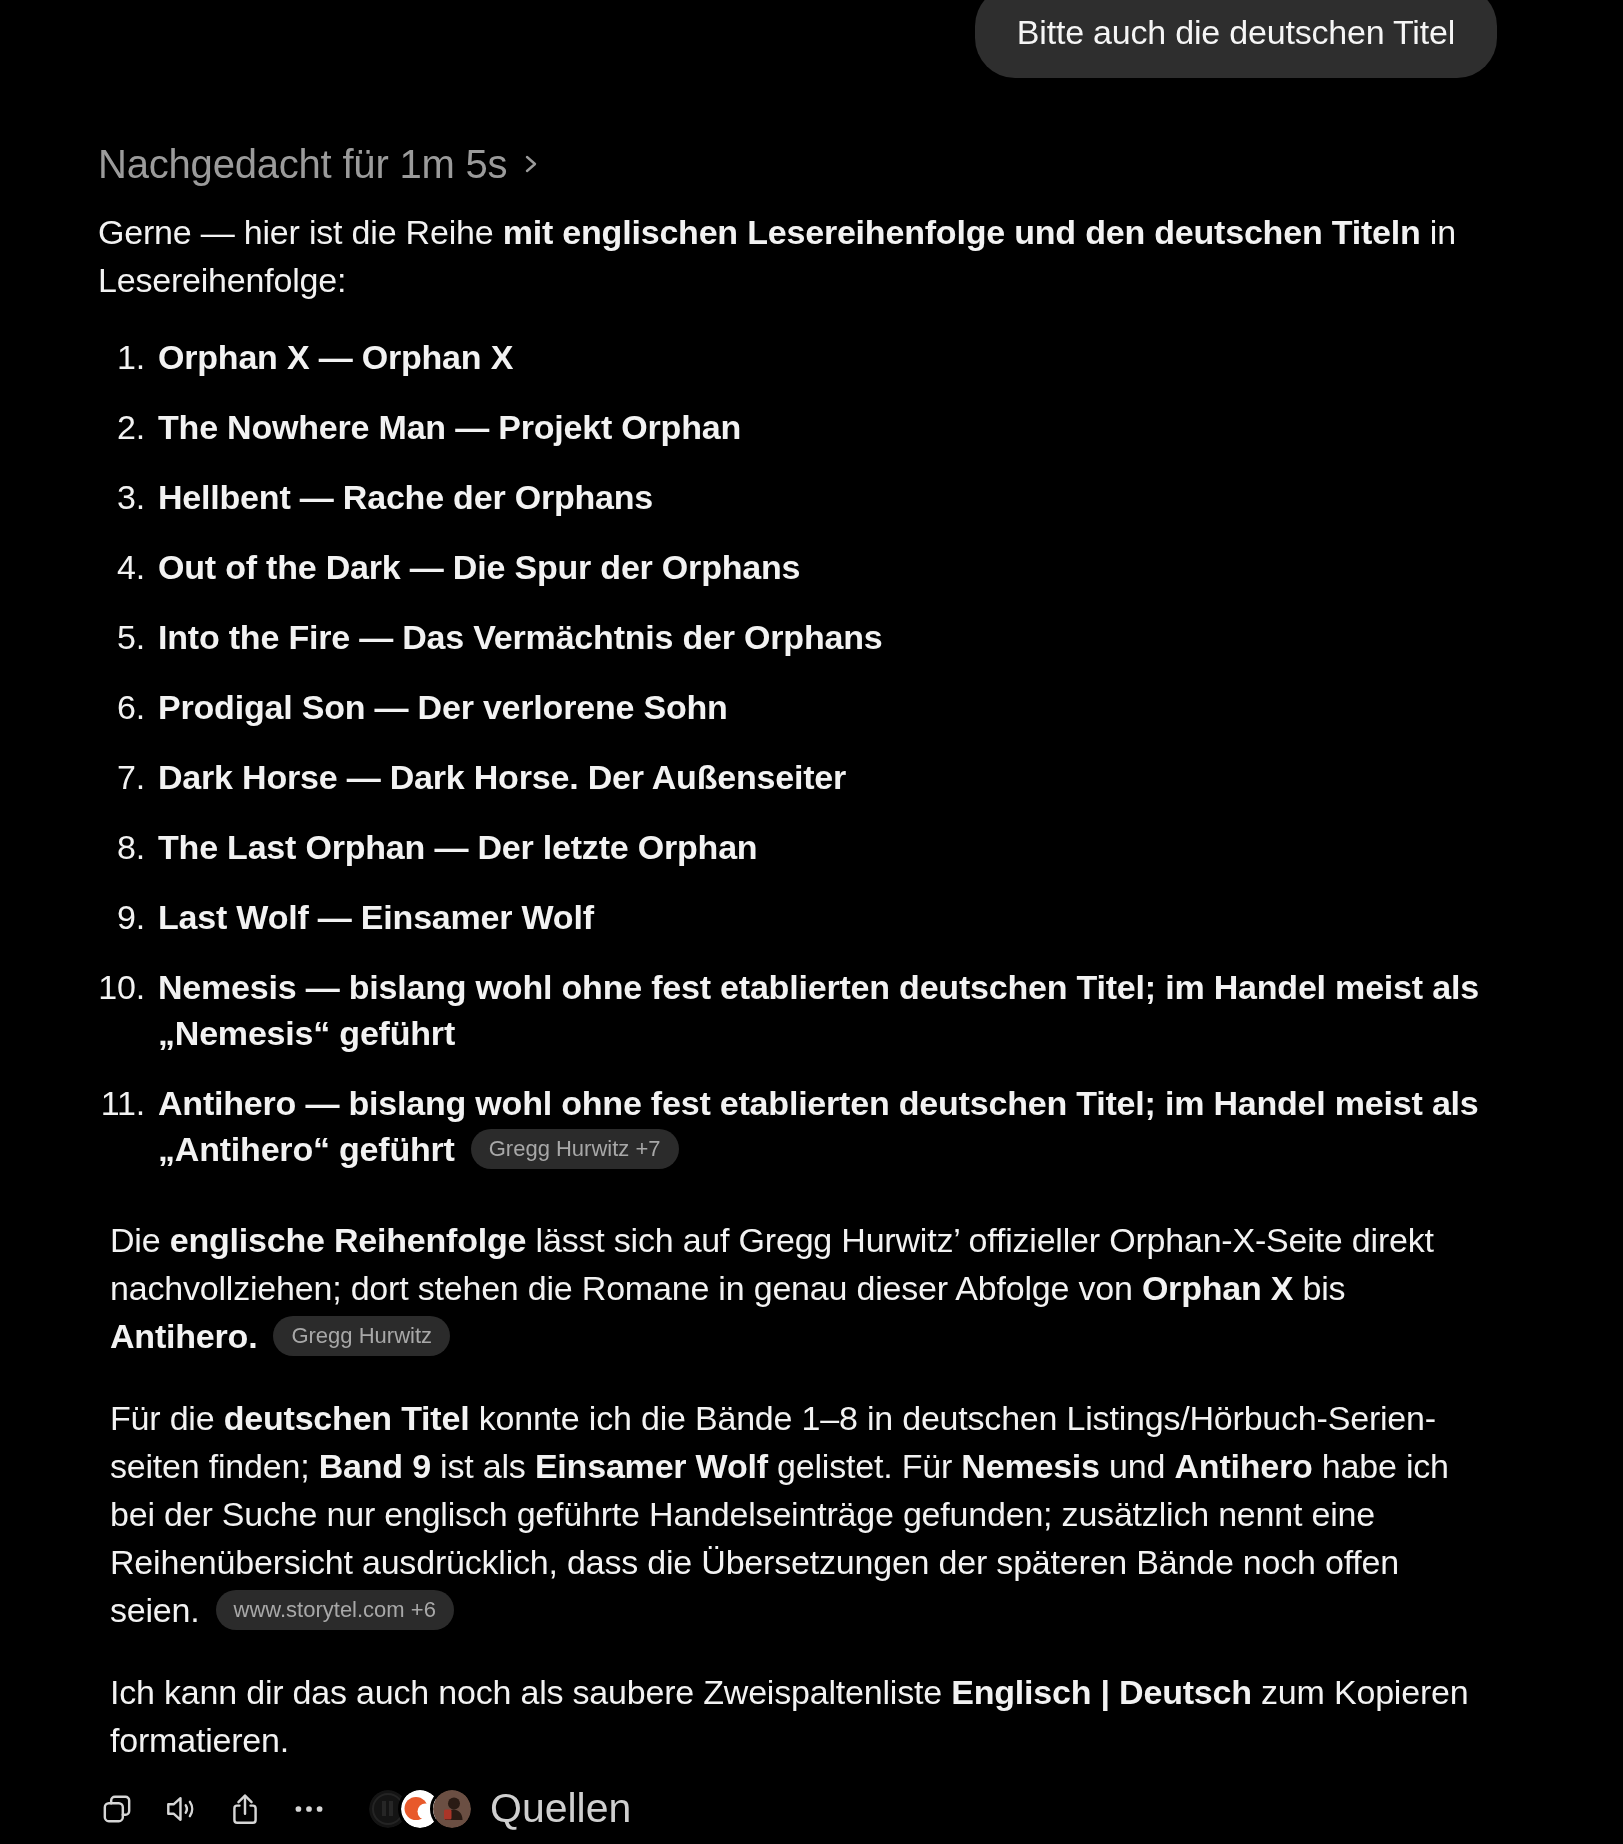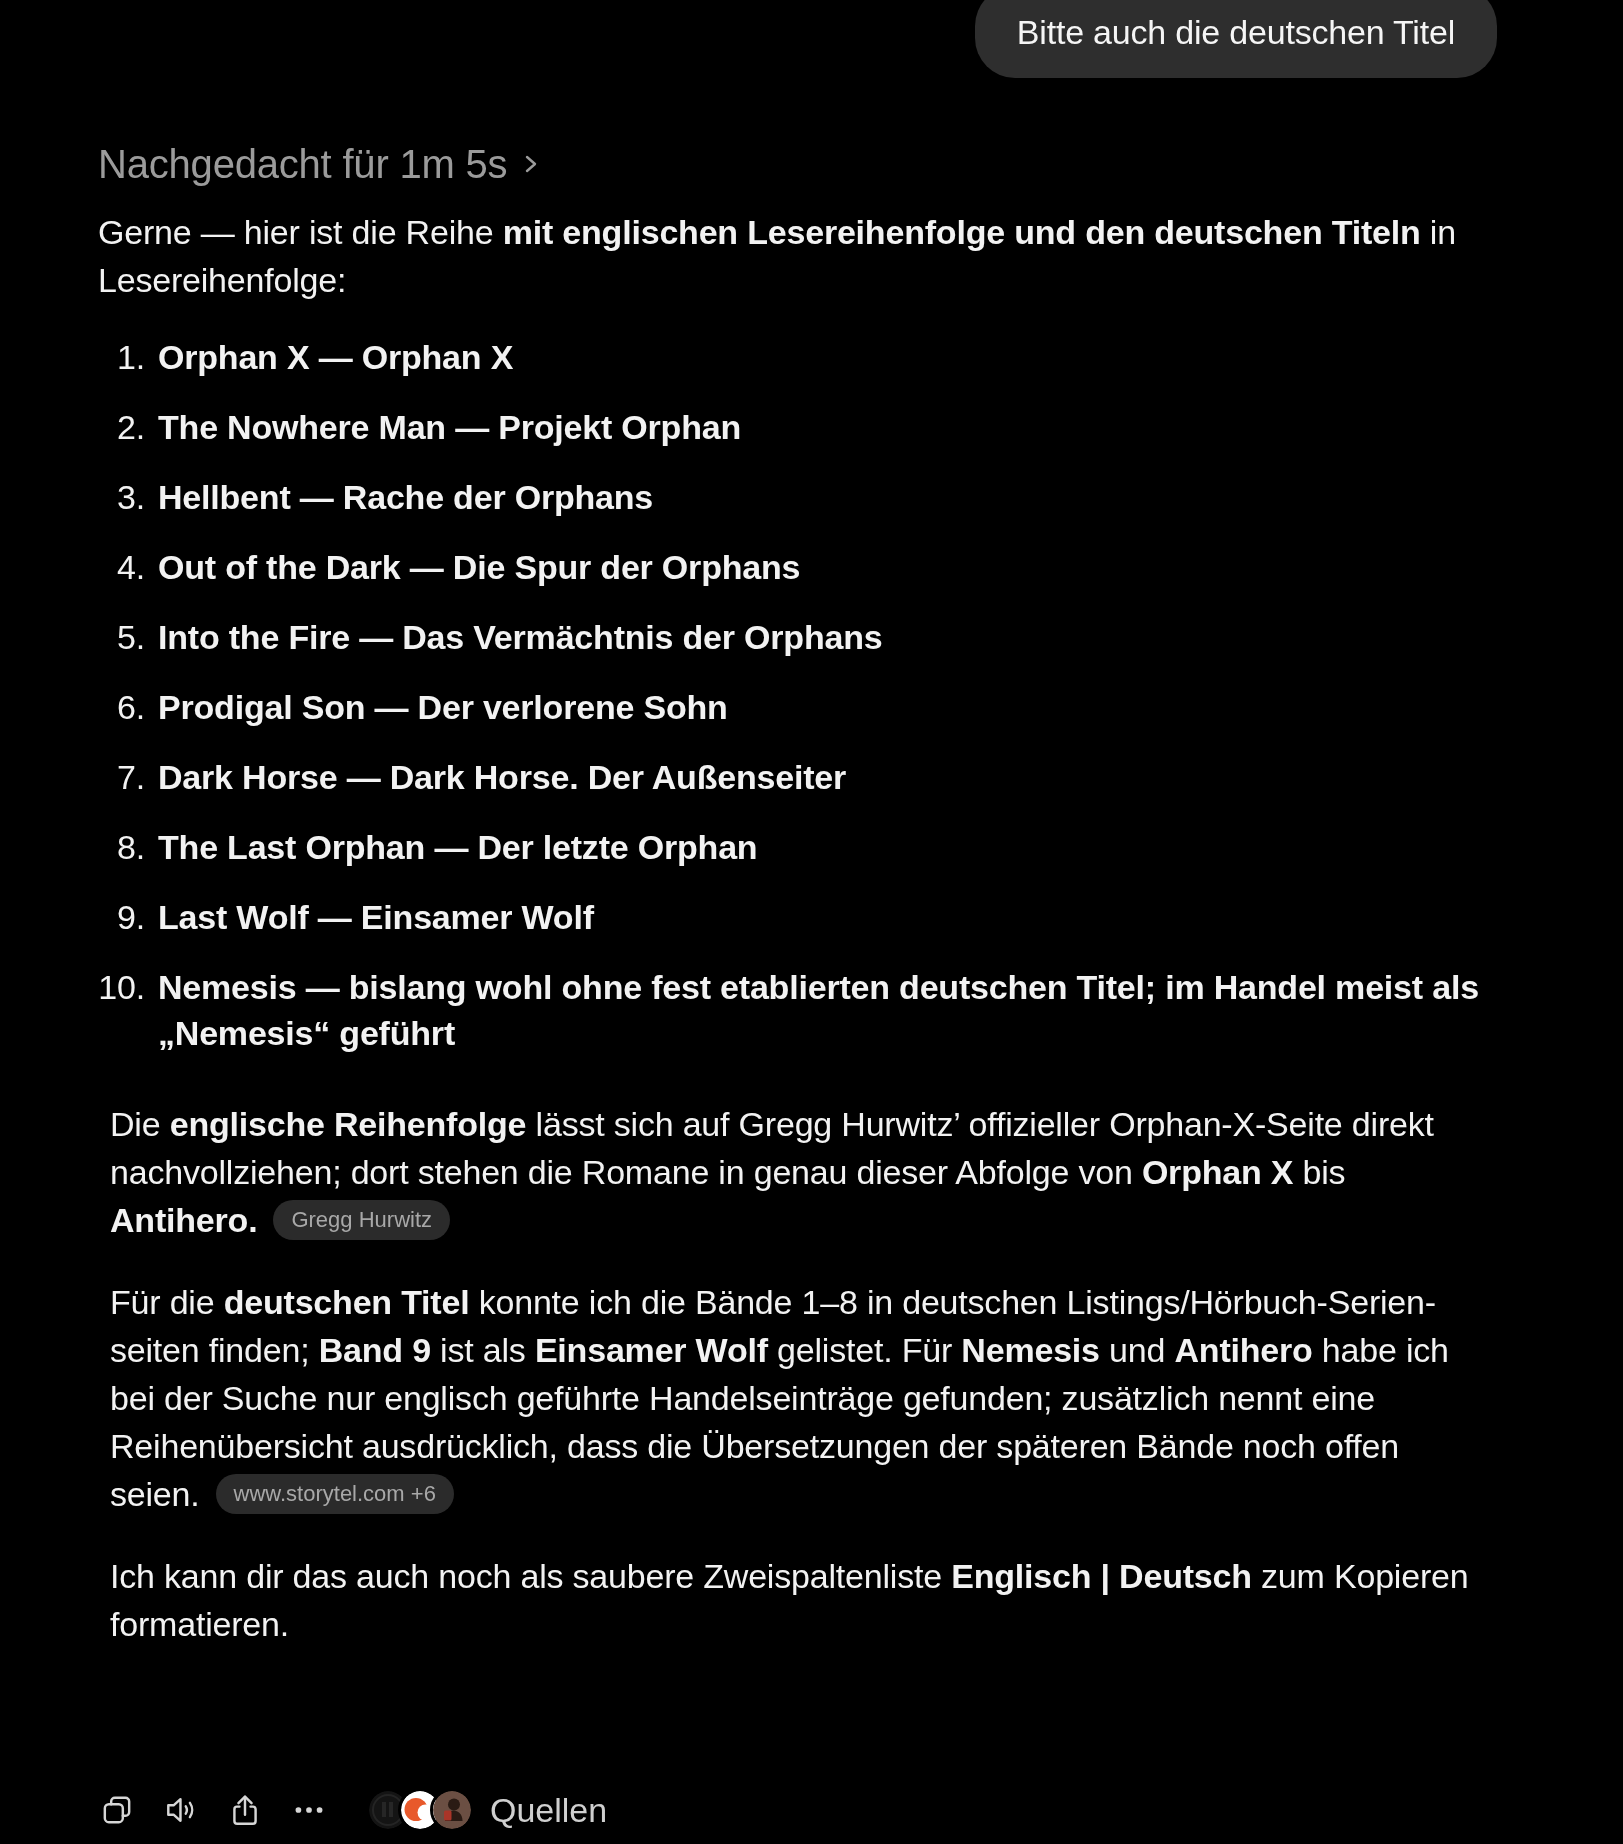--- a/index.html
+++ b/index.html
@@ -101,21 +101,21 @@
   .favicon {
     width: 38px; height: 38px;
     border-radius: 50%;
     border: 3px solid #000;
     box-sizing: content-box;
     overflow: hidden;
     flex: 0 0 auto;
   }
   .favicon + .favicon { margin-left: -12px; }
   .favicon svg { display: block; }
-  .sources-label { color: #cfcfcf; font-size: 34px; letter-spacing: 0; }
+  .sources-label { color: #cfcfcf; font-size: 41px; letter-spacing: 0; }
 </style>
 </head>
 <body>
 
 <div class="content">
 
   <div class="bubble-row">
     <div class="user-bubble">
       <span>Bitte auch die deutschen Titel</span>
     </div>
@@ -165,20 +165,24 @@
         <span class="li-num">8.</span>
         <span class="li-body">The Last Orphan — Der letzte Orphan</span>
       </li>
     <li>
         <span class="li-num">9.</span>
         <span class="li-body">Last Wolf — Einsamer Wolf</span>
       </li>
     <li>
         <span class="li-num">10.</span>
         <span class="li-body">Nemesis — bislang wohl ohne fest etablierten deutschen Titel; im Handel meist als „Nemesis“ geführt</span>
+      </li>
+    <li>
+        <span class="li-num">11.</span>
+        <span class="li-body"><span>Antihero — bislang wohl ohne fest etablierten deutschen Titel; im Handel meist als „Antihero“ geführt</span><span class="pill">Gregg Hurwitz +7</span></span>
       </li>
   </ol>
 
   <p class="para first"><span>Die </span><span class="b">englische Reihenfolge</span><span> lässt sich auf Gregg Hurwitz’ offizieller Orphan-X-Seite direkt nachvollziehen; dort stehen die Romane in genau dieser Abfolge von </span><span class="b">Orphan X</span><span> bis </span><span class="b">Antihero.</span><span class="pill">Gregg Hurwitz</span></p>
 
   <p class="para"><span>Für die </span><span class="b">deutschen Titel</span><span> konnte ich die Bände 1–8 in deutschen Listings/Hörbuch-Serien­seiten finden; </span><span class="b">Band 9</span><span> ist als </span><span class="b">Einsamer Wolf</span><span> gelistet. Für </span><span class="b">Nemesis</span><span> und </span><span class="b">Antihero</span><span> habe ich bei der Suche nur englisch geführte Handelseinträge gefunden; zusätzlich nennt eine Reihenübersicht ausdrücklich, dass die Übersetzungen der späteren Bände noch offen seien.</span><span class="pill">www.storytel.com +6</span></p>
 
   <p class="para"><span>Ich kann dir das auch noch als saubere Zweispaltenliste </span><span class="b">Englisch | Deutsch</span><span> zum Kopieren formatieren.</span></p>
 
 </div>

